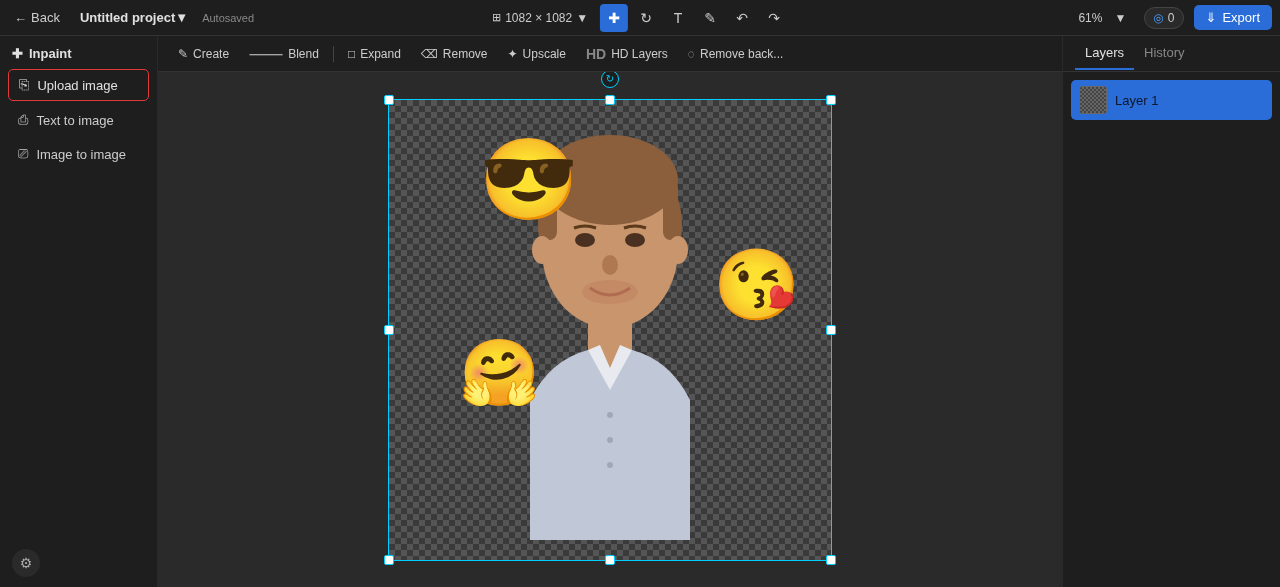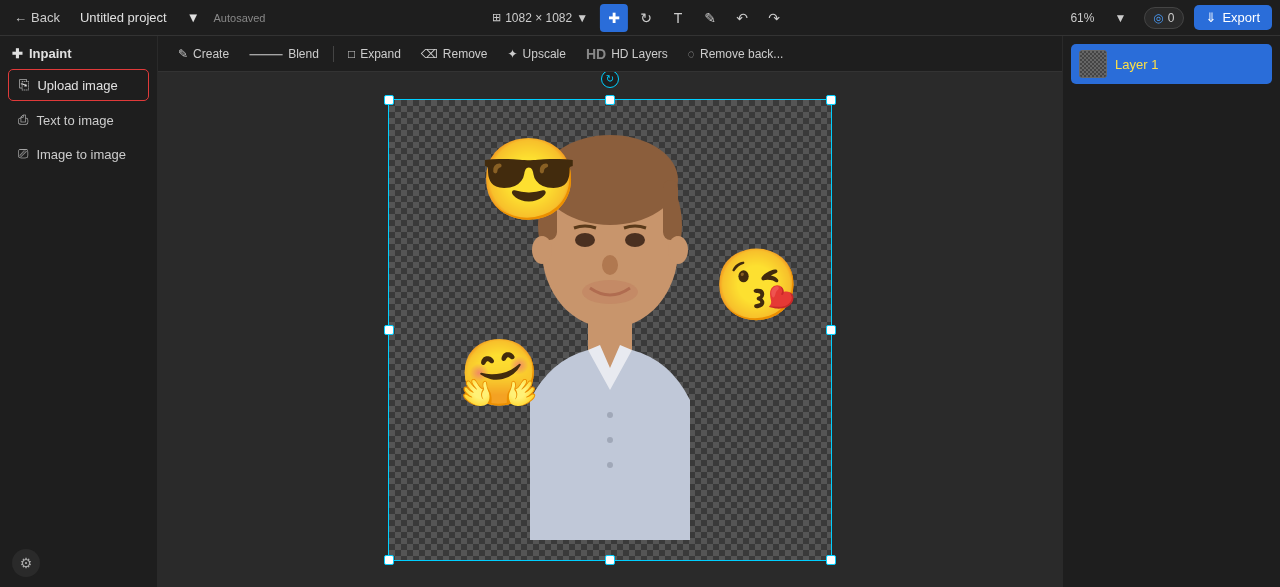--- a/index.html
+++ b/index.html
@@ -37,25 +37,26 @@
       align-items: center;
       gap: 4px;
       color: #ccc;
       cursor: pointer;
       padding: 4px 6px;
       border-radius: 4px;
     }
     .project-name {
       display: flex;
       align-items: center;
-      gap: 20px;
+      gap: 0;
       color: #e0e0e0;
       cursor: pointer;
       padding: 4px 6px;
       border-radius: 4px;
+      font-weight: bold;
     }
     .autosaved {
       color: #888;
       font-size: 11px;
     }
     .topbar-center {
       position: absolute;
       left: 50%;
       transform: translateX(-50%);
       display: flex;
@@ -92,21 +93,21 @@
     }
     .topbar-right {
       margin-left: auto;
       display: flex;
       align-items: center;
       gap: 10px;
     }
     .zoom-control {
       display: flex;
       align-items: center;
-      gap: 20px;
+      gap: 12px;
       color: #ccc;
       font-size: 12px;
       cursor: pointer;
       padding: 4px 8px;
       border-radius: 4px;
     }
     .credit-badge {
       display: flex;
       align-items: center;
       gap: 4px;
@@ -392,21 +393,21 @@
         linear-gradient(-45deg, #666 25%, transparent 25%),
         linear-gradient(45deg, transparent 75%, #666 75%),
         linear-gradient(-45deg, transparent 75%, #666 75%);
       background-size: 4px 4px;
       background-position: 0 0, 0 2px, 2px -2px, -2px 0px;
       background-color: #444;
       position: relative;
     }
     .layer-name {
       font-size: 13px;
-      color: #fde047;
+      color: #0f172a;
     }
   </style>
 </head>
 <body>
 
 <div class="topbar">
   <div class="topbar-left">
     <div class="back-btn">
       <span>←</span>
       <span>Back</span>
@@ -572,20 +573,24 @@
 
           <div class="rotate-handle-container">
             <div class="rotate-handle">↻</div>
           </div>
         </div>
       </div>
     </div>
   </div>
 
   <div class="right-sidebar">
+    <div class="right-sidebar-header">
+      <div class="right-tab active">Layers</div>
+      <div class="right-tab">History</div>
+    </div>
     <div class="layers-panel">
       <div class="layer-item">
         <div class="layer-thumbnail">
           <div class="layer-thumb-inner"></div>
         </div>
         <span class="layer-name">Layer 1</span>
       </div>
     </div>
   </div>
 

